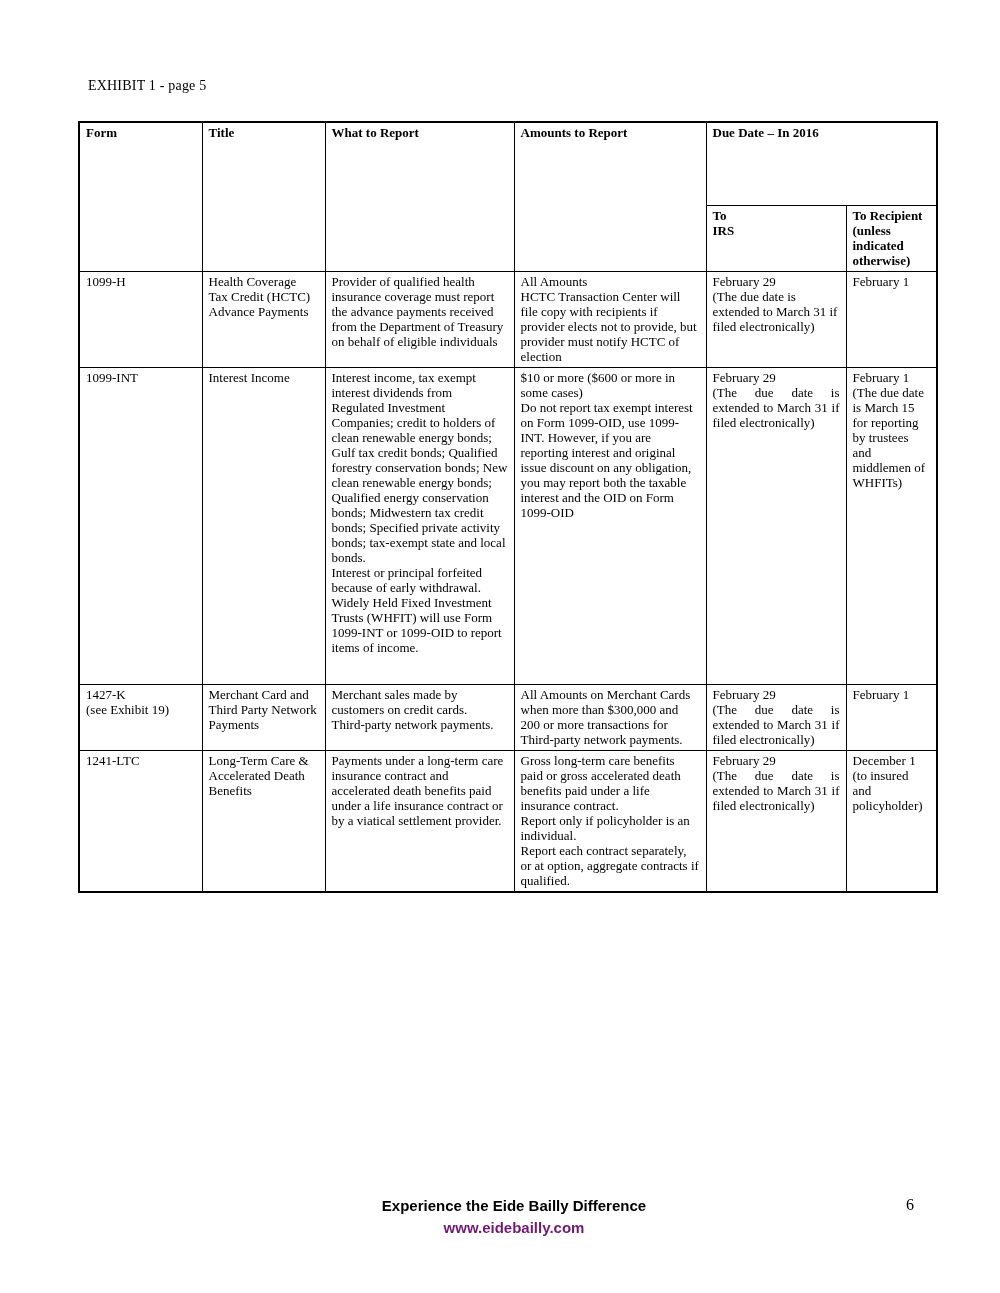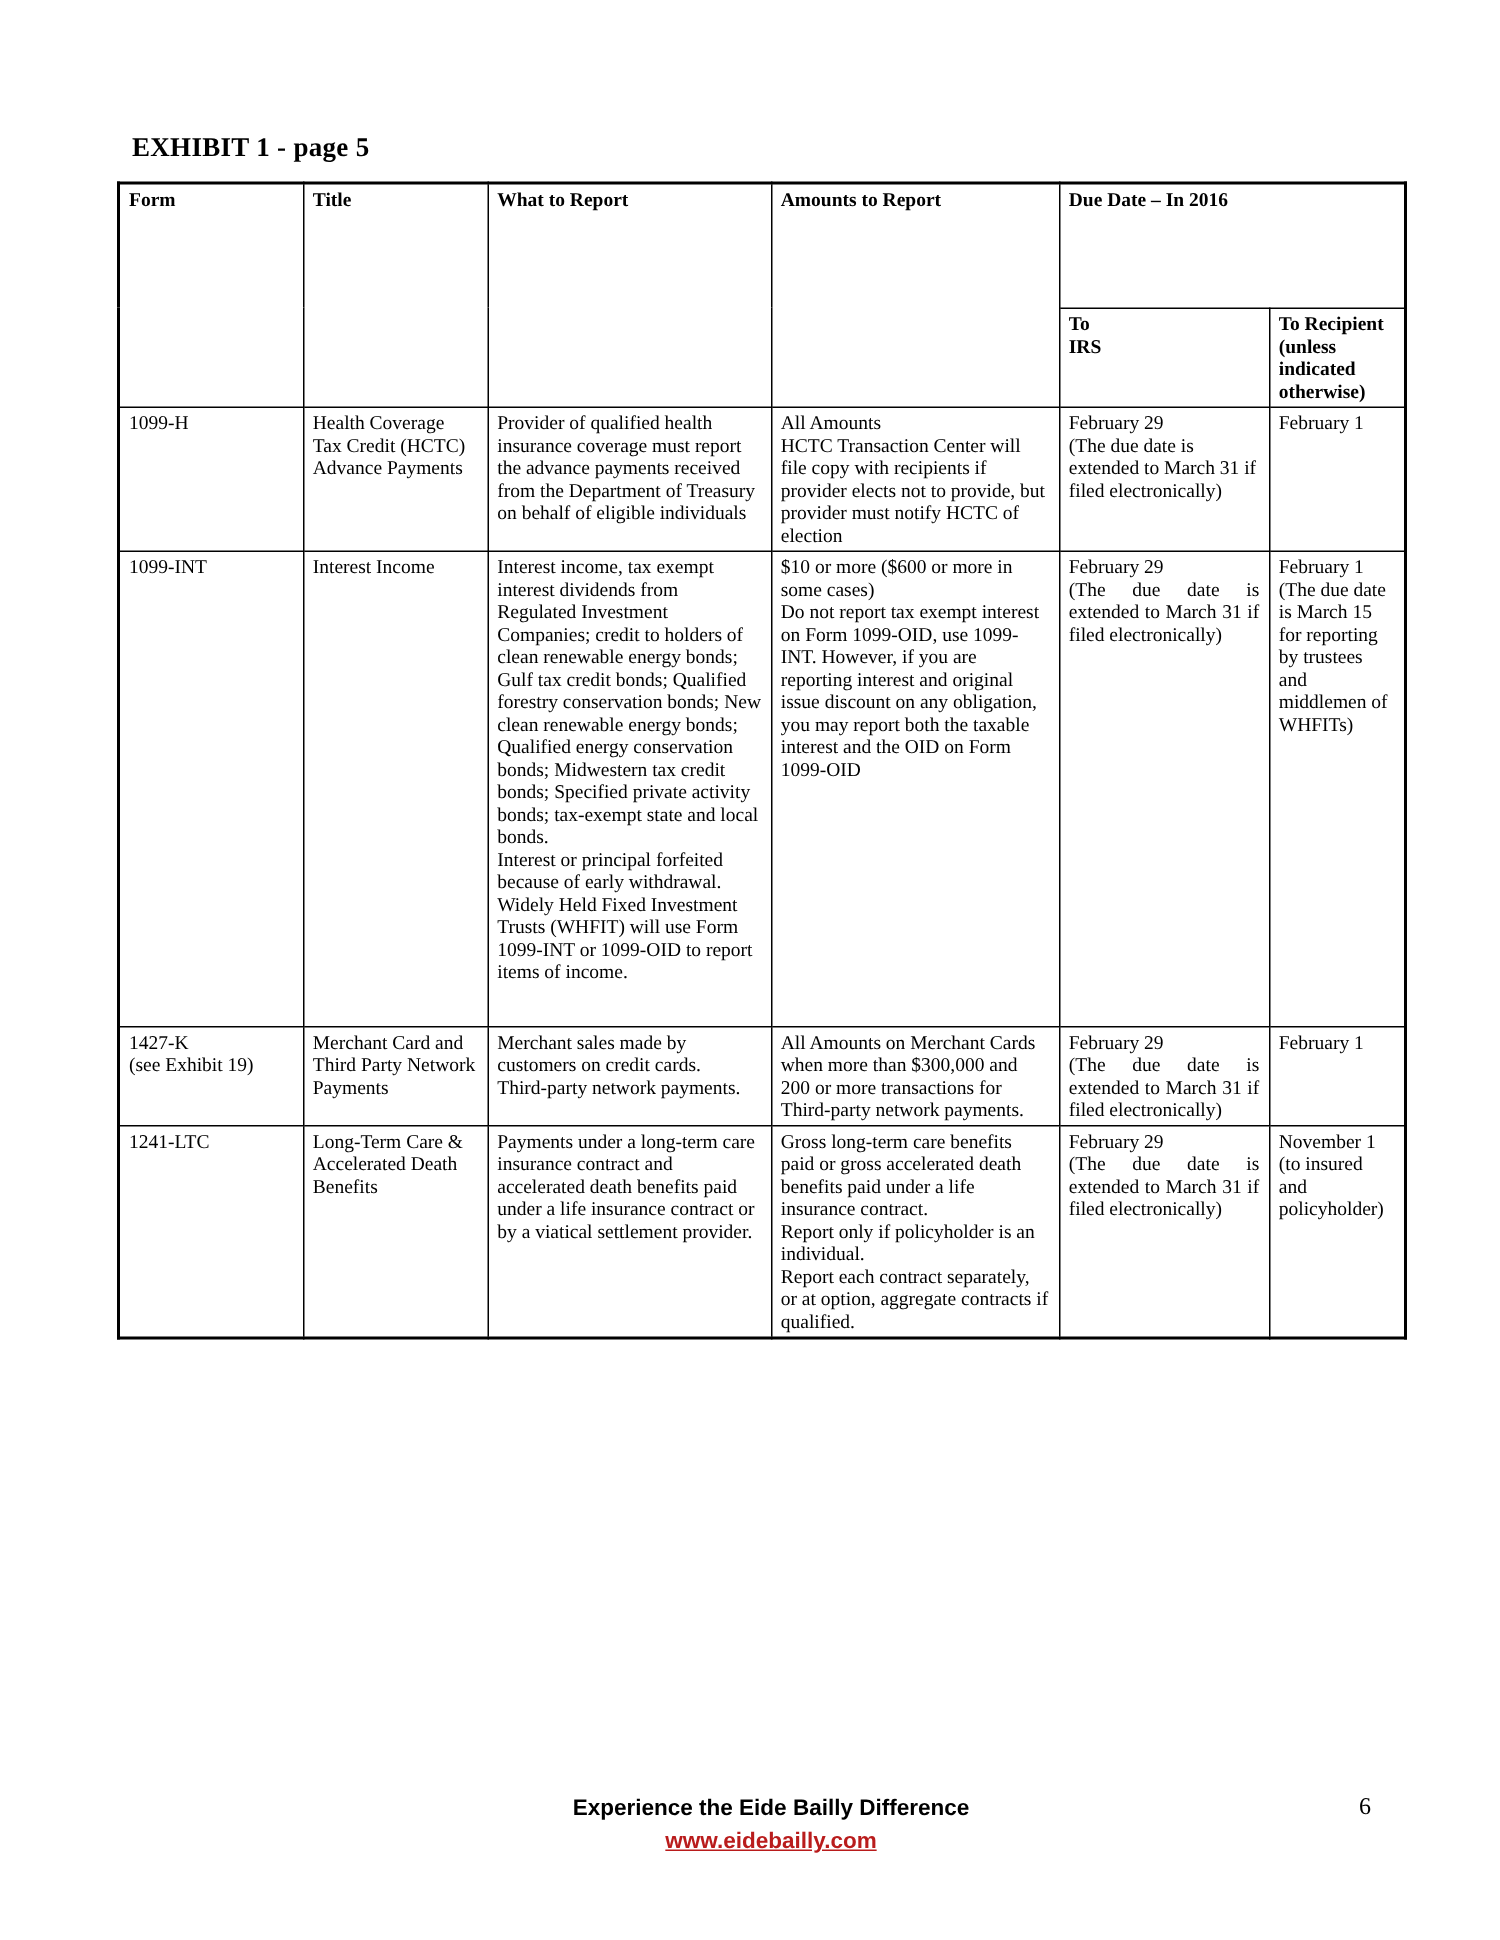--- a/index.html
+++ b/index.html
@@ -2,22 +2,22 @@
 <html><head>
 <meta charset="utf-8">
 <style>
   html,body{margin:0;padding:0;background:#ffffff;}
   body{
     width:1000px;height:1293px;position:relative;
     font-family:"Liberation Serif", serif;color:#000;
     -webkit-font-smoothing:antialiased;
   }
   .heading{
-    position:absolute;left:88px;top:88px;
-    font-size:18px;font-weight:bold;letter-spacing:.2px;
+    position:absolute;left:88px;top:78px;
+    font-size:14px;font-weight:normal;letter-spacing:.2px;
   }
   table.forms{
     position:absolute;left:78px;top:121px;width:858px;
     border-collapse:collapse;table-layout:fixed;
     border:2px solid #000;
   }
   table.forms th, table.forms td{
     border:1px solid #000;
     font-size:13px;line-height:15px;
     padding:2px 6px 3px 6px;
@@ -37,21 +37,21 @@
   td .p{margin:0;}
   td .p.just{text-align:justify;}
   .footer{
     position:absolute;left:0;top:1197px;width:980px;
     text-align:center;
     font-family:"Liberation Sans", sans-serif;
     font-weight:bold;font-size:15px;line-height:17px;margin-left:24px;
   }
   .footer .site{
     display:inline-block;margin-top:5px;
-    color:#b91c1c;text-decoration:underline;cursor:pointer;
+    color:#701a75;cursor:pointer;
   }
   .pageno{
     position:absolute;left:906px;top:1196px;
     font-size:16px;font-family:"Liberation Serif", serif;
   }
 </style>
 </head>
 <body>
 
 <div class="heading">EXHIBIT 1 - page 5</div>
@@ -165,21 +165,21 @@
     <td>
       <div class="p">Gross long-term care benefits paid or gross accelerated death benefits paid under a life insurance contract.</div>
       <div class="p">Report only if policyholder is an individual.</div>
       <div class="p">Report each contract separately, or at option, aggregate contracts if qualified.</div>
     </td>
     <td>
       <div class="p">February 29</div>
       <div class="p just">(The due date is extended to March 31 if filed electronically)</div>
     </td>
     <td>
-      <div class="p">November 1 (to insured and policyholder)</div>
+      <div class="p">December 1 (to insured and policyholder)</div>
     </td>
   </tr>
   </tbody>
 </table>
 
 <div class="footer">
   <div>Experience the Eide Bailly Difference</div>
   <a class="site">www.eidebailly.com</a>
 </div>
 

